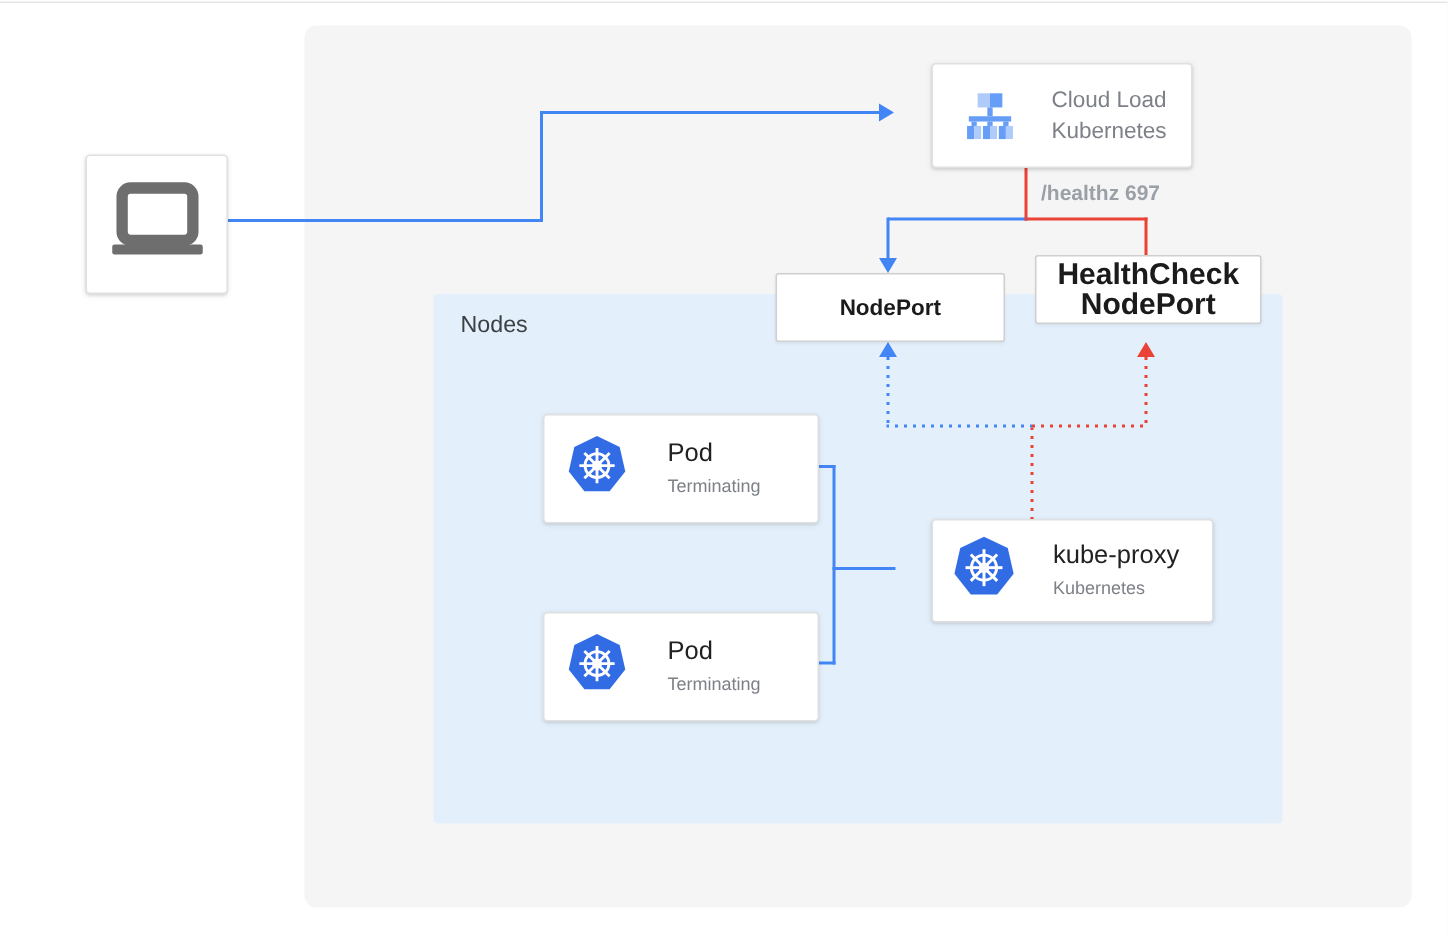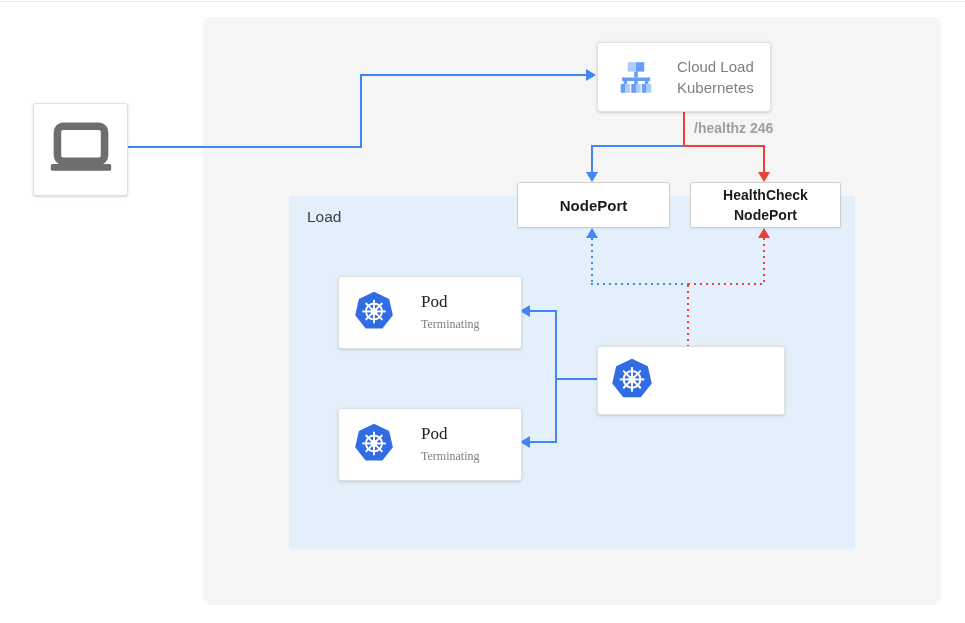--- a/index.html
+++ b/index.html
@@ -11,34 +11,34 @@
   html,body{margin:0;padding:0;}
   body{background:#fff;font-family:"Liberation Sans",sans-serif;}
   #app{position:relative;width:965px;height:623px;background:#fff;overflow:hidden;}
   .abs{position:absolute;}
   .topline{left:0;top:1px;width:965px;height:1px;background:var(--topline);}
   .canvas{left:203px;top:17px;width:738px;height:588px;background:var(--canvas-bg);border-radius:8px;}
   .nodes-region{left:289px;top:196px;width:566px;height:353px;background:var(--nodes-bg);border-radius:3px;z-index:1;}
   .nodes-label{left:307px;top:208px;font-size:15.5px;color:var(--nodes-label);z-index:2;}
 
   .card{background:#fff;border:1px solid var(--border);border-radius:3px;
-        box-shadow:0 1px 2px rgba(0,0,0,.10),0 1px 4px rgba(60,64,67,.08);z-index:3;}
+        box-shadow:0 1px 2px rgba(0,0,0,.10),0 1px 4px rgba(60,64,67,.08);z-index:3;margin-left:24px;}
   .port{background:#fff;border:1px solid var(--border-dark);border-radius:2px;z-index:3;
         box-shadow:0 1px 2px rgba(0,0,0,.06);display:flex;flex-direction:column;
         align-items:center;justify-content:center;font-weight:bold;color:#1b1b1b;}
 
   .laptop-box{left:33px;top:103px;width:93px;height:91px;display:flex;align-items:center;justify-content:center;}
   .cloudlb-box{left:597px;top:42px;width:172px;height:68px;display:flex;align-items:center;}
   .cloudlb-box .icon-wrap{margin-left:18px;width:40px;display:flex;justify-content:center;}
   .cloudlb-text{margin-left:21px;font-size:15px;line-height:21px;color:var(--text-gray);}
 
   .nodeport-box{left:517px;top:182px;width:151px;height:44px;font-size:15px;}
-  .hc-box{left:690px;top:182px;width:149px;height:44px;font-size:14px;line-height:20px;}
-
-  .pod-box{width:182px;height:71px;left:338px;display:flex;align-items:center;font-family:Liberation Serif, serif;}
+  .hc-box{left:690px;top:170px;width:149px;height:44px;font-size:20px;line-height:20px;}
+
+  .pod-box{width:182px;height:71px;left:338px;display:flex;align-items:center;}
   .pod1{top:276px;} .pod2{top:408px;}
   .pod-box .icon-wrap{margin-left:14px;}
   .pod-text{margin-left:26px;}
   .title-line{font-size:17px;color:var(--text-dark);line-height:23px;}
   .sub-line{font-size:12px;color:var(--text-gray);line-height:22px;}
 
   .kp-box{left:597px;top:346px;width:186px;height:67px;display:flex;align-items:center;}
   .kp-box .icon-wrap{margin-left:12px;}
   .kp-text{margin-left:24px;}
 
@@ -63,21 +63,21 @@
   .arr.left-b{border-width:6px 10px 6px 0;border-color:transparent var(--blue) transparent transparent;}
 </style>
 </head>
 <body>
 
 <div id="app">
 
   <div class="abs topline"></div>
   <div class="abs canvas"></div>
   <div class="abs nodes-region"></div>
-  <div class="abs nodes-label">Load</div>
+  <div class="abs nodes-label">Nodes</div>
 
   <div class="abs card laptop-box">
     <span>
       <svg width="66" height="52" viewBox="0 0 70 54">
         <rect x="10" y="4" width="50" height="37" rx="6" fill="#ffffff" stroke="var(--icon-gray)" stroke-width="8"></rect>
         <rect x="3" y="44" width="64" height="7" rx="1.5" fill="var(--icon-gray)"></rect>
       </svg>
     </span>
   </div>
 
@@ -98,21 +98,21 @@
         <rect x="22" y="18.5" width="4" height="7.5" fill="var(--lb-mid)"></rect>
           <rect x="26" y="18.5" width="4" height="7.5" fill="var(--lb-light)"></rect>
       </svg>
     </span>
     <div class="cloudlb-text">
       <div>Cloud Load</div>
       <div>Kubernetes</div>
     </div>
   </div>
 
-  <div class="abs healthz">/healthz 246</div>
+  <div class="abs healthz">/healthz 697</div>
 
   <div class="abs port nodeport-box">
     <div>NodePort</div>
   </div>
   <div class="abs port hc-box">
     <div>HealthCheck</div>
     <div>NodePort</div>
   </div>
 
   <div class="abs card pod-box pod1">
@@ -174,20 +174,24 @@
           <line x1="50" y1="51" x2="22" y2="51"></line>
             <line x1="50" y1="51" x2="78" y2="51"></line>
           <line x1="50" y1="51" x2="30" y2="31"></line>
             <line x1="50" y1="51" x2="70" y2="31"></line>
           <line x1="50" y1="51" x2="30" y2="71"></line>
             <line x1="50" y1="51" x2="70" y2="71"></line>
         </g>
         <circle cx="50" cy="51" r="8" fill="#ffffff"></circle>
       </svg>
     </span>
+    <div class="kp-text">
+      <div class="title-line">kube-proxy</div>
+      <div class="sub-line">Kubernetes</div>
+    </div>
   </div>
 
   <div class="abs hline l-blue" style="left:126px;top:146px;width:236px;"></div>
   <div class="abs vline l-blue" style="left:360px;top:74px;height:74px;"></div>
   <div class="abs hline l-blue" style="left:360px;top:74px;width:227px;"></div>
   <div class="abs arr right-b" style="left:586px;top:69px;"></div>
 
   <div class="abs vline l-red" style="left:683px;top:110px;height:37px;"></div>
   <div class="abs hline l-blue" style="left:592px;top:145px;width:93px;"></div>
   <div class="abs hline l-red" style="left:683px;top:145px;width:82px;"></div>

